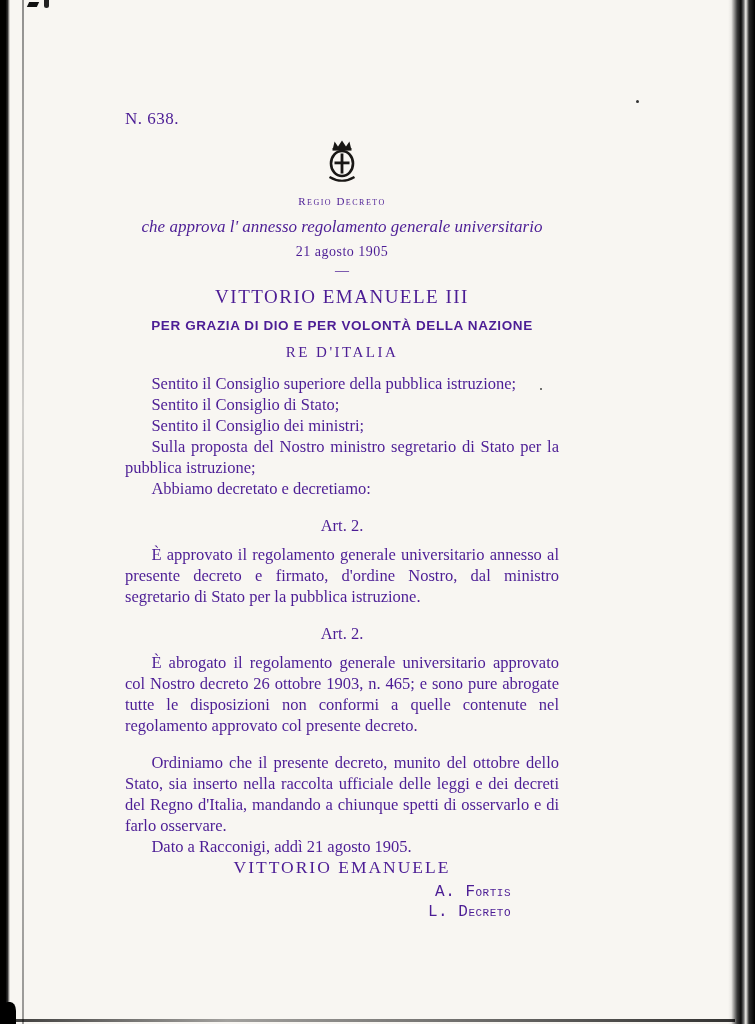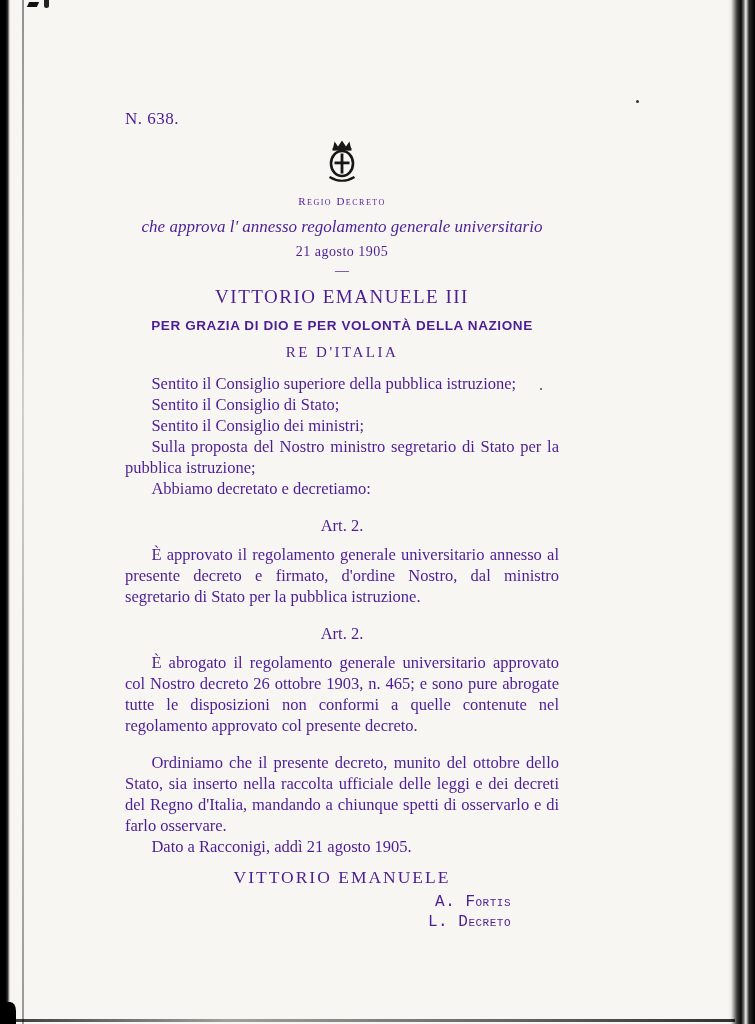--- a/index.html
+++ b/index.html
@@ -72,21 +72,21 @@
   }
   .re-italia{margin-top:6px;text-align:center;font-size:15px;letter-spacing:2.5px;}
   .preamble{margin-top:10px;}
   p.body-par{
     margin:0;text-align:justify;text-indent:1.6em;
   }
   .art-heading{margin-top:16px;margin-bottom:8px;text-align:center;font-size:16.5px;}
   .closing{margin-top:16px;}
   .dato-line{margin-top:0;text-align:left;text-indent:1.6em;}
   .sig-king{
-    margin-top:10px;text-align:center;
+    text-align:center;
     font-size:17.5px;letter-spacing:2px;
   }
   .sig-ministers{
     margin-top:4px;text-align:right;padding-right:48px;
     font-variant:small-caps;font-size:16px;letter-spacing:.5px;line-height:20px;font-family:Liberation Mono, monospace;
   }
   .visto-line{
     margin-top:6px;margin-left:-40px;font-size:14.5px;
   }
   .visto-role{font-style:italic;}

